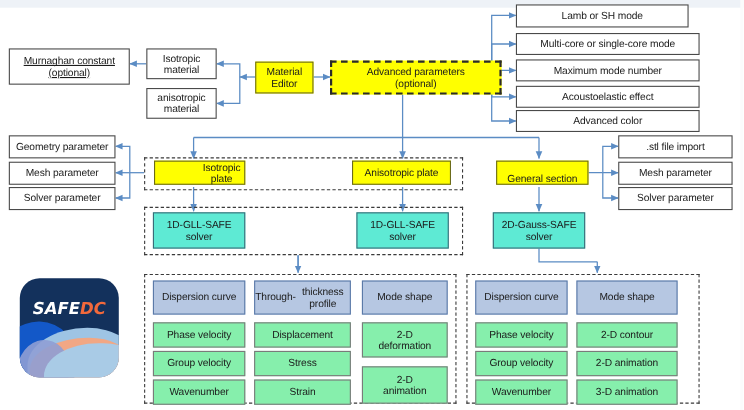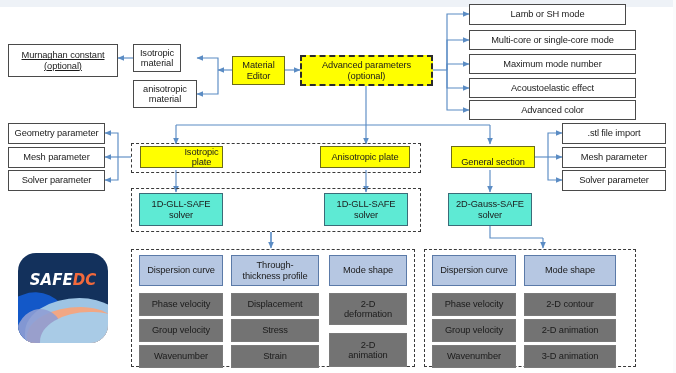--- a/index.html
+++ b/index.html
@@ -44,21 +44,21 @@
     background:#5eead4;
     border:1.2px solid #3b6b78;
     font-size:9.3px;
   }
   .bluehead{
     background:#b6c7e2;
     border:1.2px solid #5b7aa8;
     font-size:9.3px;
   }
   .whitecell{
-    background:#737373;
+    background:#86efac;
     border:1.2px solid #7a7a7a;
     font-size:9.3px;
   }
   .dashgroup{
     position:absolute;
     box-sizing:border-box;
     border:1.4px dashed #3a3a3a;
     background:transparent;
     z-index:1;
   }
@@ -138,36 +138,36 @@
     <path d="M490,226 L490,238 L543,238"></path>
     <path d="M543,238 L543,248" marker-end="url(#ah)"></path>
   </g>
 </svg>
 
 <div class="node white" style="left:8px;top:44px;width:110px;height:33px;flex-direction:column;text-decoration:underline;">
   <span>Murnaghan constant</span>
   <span>(optional)</span>
 </div>
 
-<div class="node white" style="left:133px;top:44px;width:48px;height:28px;flex-direction:column;">
+<div class="node white" style="left:133px;top:44px;width:64px;height:28px;flex-direction:column;">
   <span>Isotropic</span>
   <span>material</span>
 </div>
 
 <div class="node white" style="left:133px;top:80px;width:64px;height:28px;flex-direction:column;">
   <span>anisotropic</span>
   <span>material</span>
 </div>
 
 <div class="node yellow" style="left:232px;top:56px;width:53px;height:29px;flex-direction:column;">
   <span>Material</span>
   <span>Editor</span>
 </div>
 
-<div class="node yellow-dash" style="left:300px;top:55px;width:133px;height:31px;flex-direction:column;text-align:center;">
+<div class="node yellow-dash" style="left:300px;top:55px;width:156px;height:31px;flex-direction:column;text-align:center;">
   <span>Advanced parameters</span>
   <span>(optional)</span>
 </div>
 
 <div class="node white" style="left:469px;top:4px;width:157px;height:21px;">
   <span>Lamb or SH mode</span>
 </div>
 <div class="node white" style="left:469px;top:30px;width:167px;height:20px;">
   <span>Multi-core or single-core mode</span>
 </div>
@@ -226,21 +226,21 @@
 <div class="node cyan" style="left:448px;top:193px;width:84px;height:33px;flex-direction:column;">
   <span>2D-Gauss-SAFE</span>
   <span>solver</span>
 </div>
 
 <div class="dashgroup" style="left:131px;top:249px;width:284px;height:118px;"></div>
 
 <div class="node bluehead" style="left:139px;top:255px;width:84px;height:31px;">
   <span>Dispersion curve</span>
 </div>
-<div class="node bluehead" style="left:231px;top:255px;width:88px;height:31px;flex-direction:column;">
+<div class="node bluehead" style="left:231px;top:255px;width:88px;height:31px;flex-direction:row;">
   <span>Through-</span>
   <span>thickness profile</span>
 </div>
 <div class="node bluehead" style="left:329px;top:255px;width:78px;height:31px;">
   <span>Mode shape</span>
 </div>
 
 <div class="node whitecell" style="left:139px;top:293px;width:84px;height:23px;">
   <span>Phase velocity</span>
 </div>

